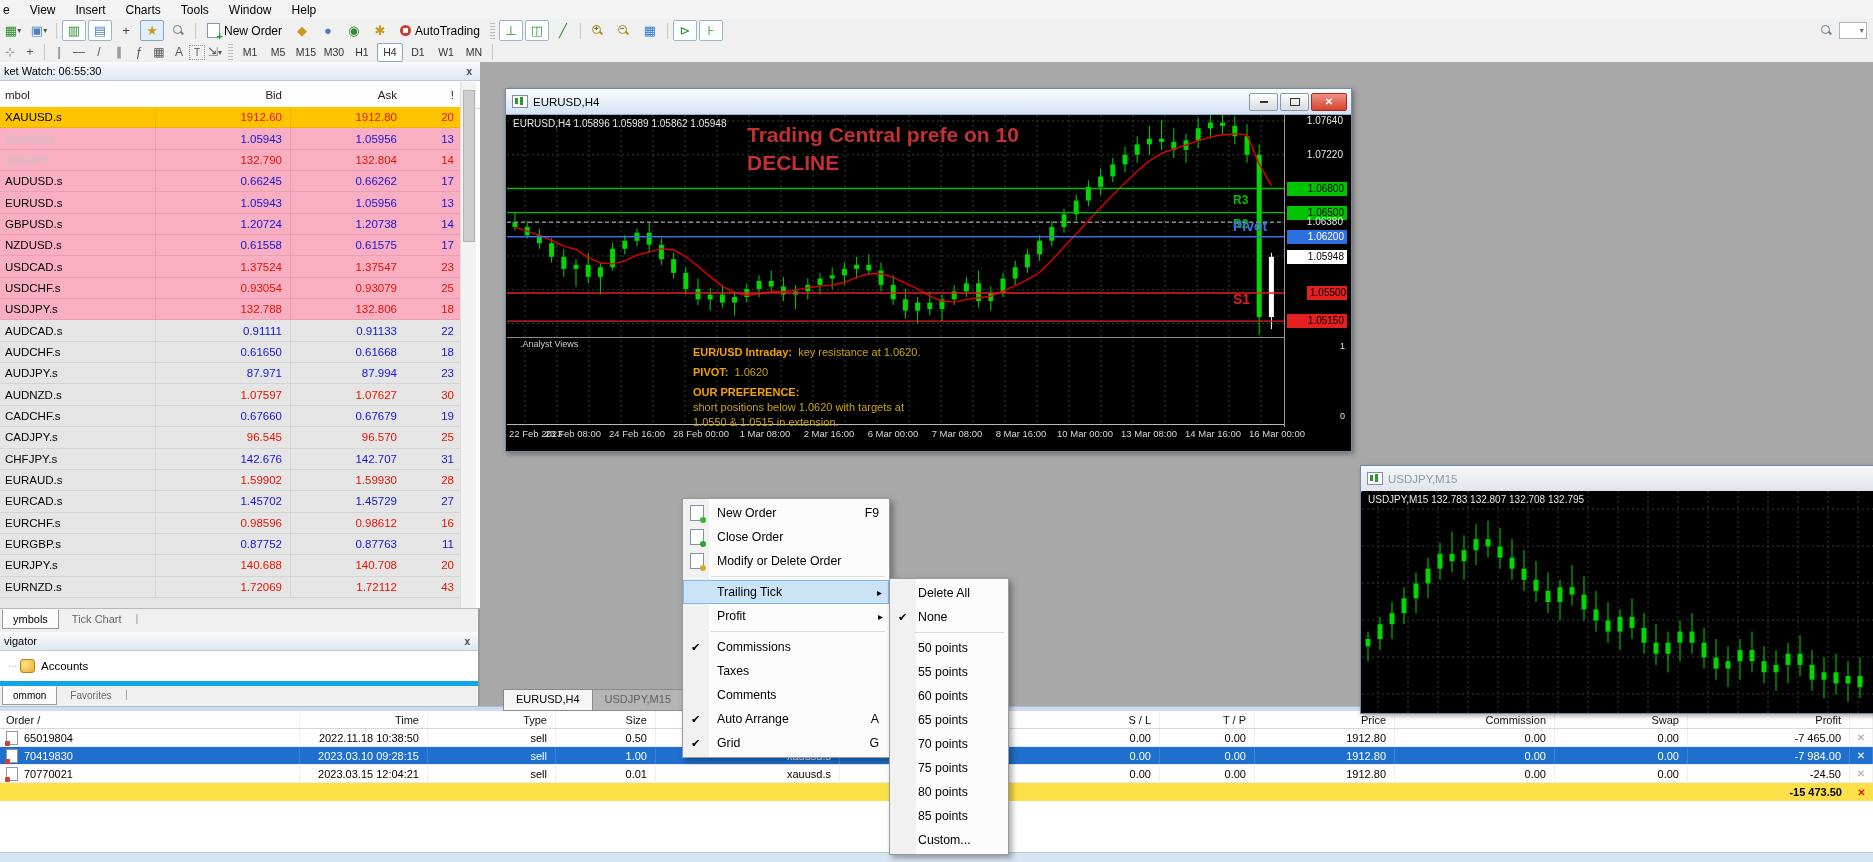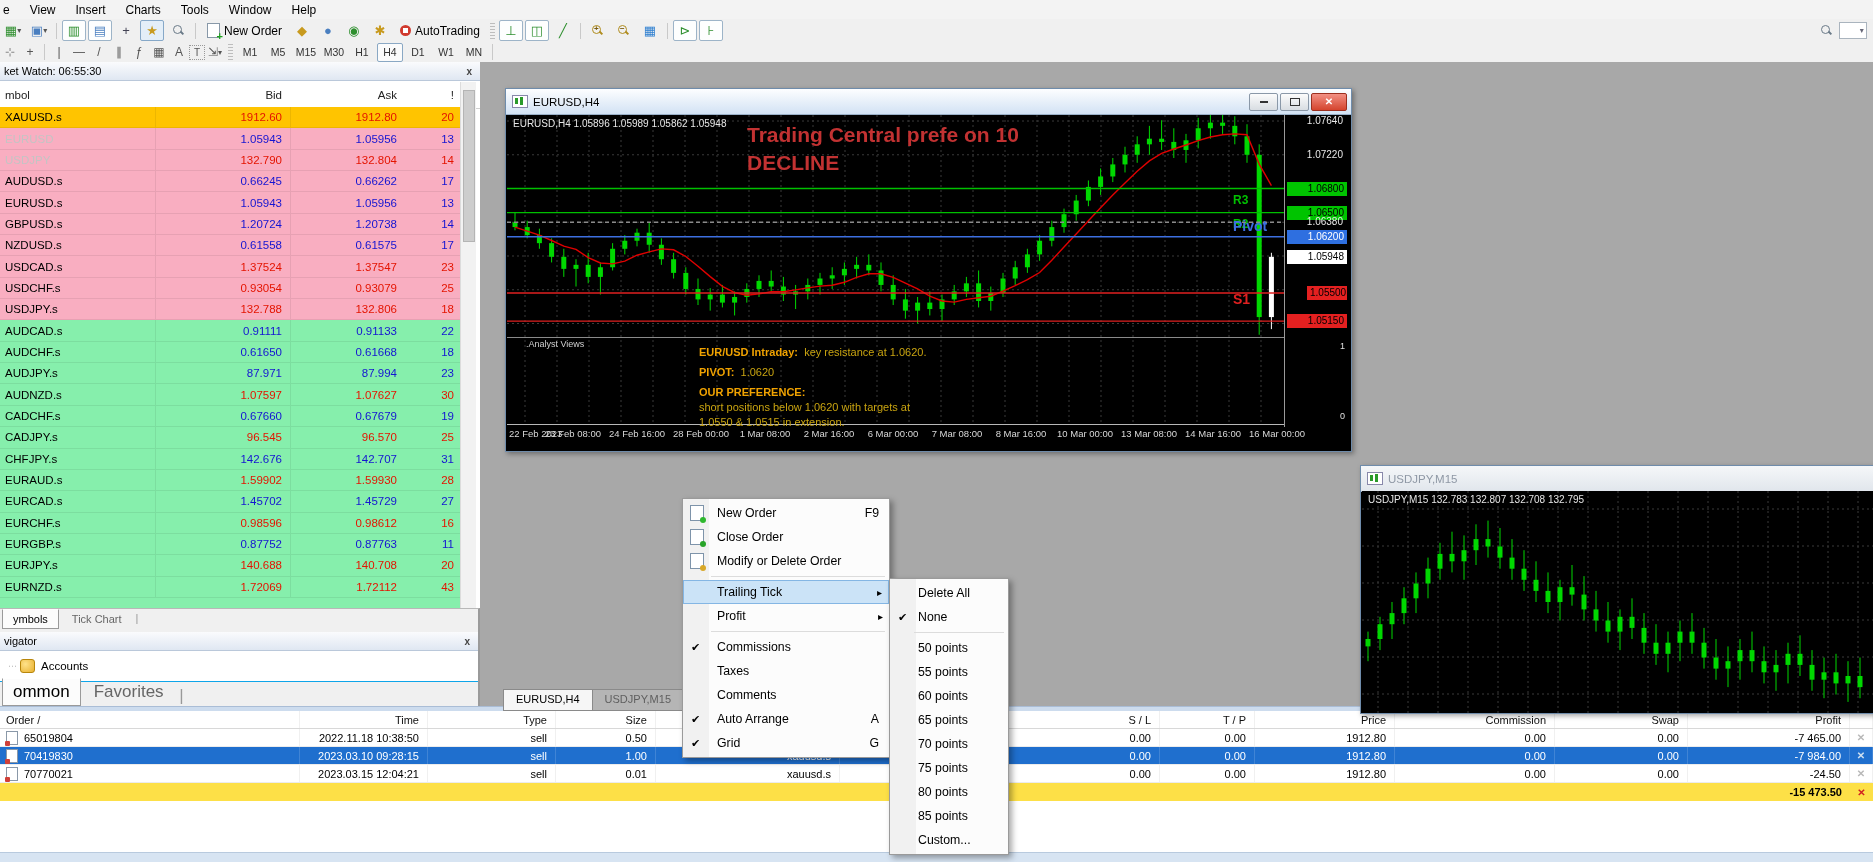--- a/index.html
+++ b/index.html
@@ -47,36 +47,36 @@
                display:flex;align-items:center;font-size:11px;padding-left:4px}
   .panel-x{margin-left:auto;margin-right:8px;font-size:10px;color:#444;font-weight:bold}
   .mw-head{display:flex;height:27px;align-items:center;background:#fff;border-bottom:1px solid #d0d0d0;font-size:11.5px;color:#222}
   .mw-col-sym{width:150px;padding-left:5px}
   .mw-col-bid{width:135px;text-align:right;padding-right:8px;box-sizing:border-box}
   .mw-col-ask{width:115px;text-align:right;padding-right:8px;box-sizing:border-box}
   .mw-col-spr{width:55px;text-align:right;padding-right:6px;box-sizing:border-box}
   .mw-rows{position:absolute;left:0;top:45px;width:460px;bottom:0;overflow:hidden}
   .mw-row{display:flex;height:21.35px;align-items:center;font-size:11.5px;box-sizing:border-box;border-bottom:1px solid rgba(0,0,0,0.07)}
   .mw-row .mw-col-bid,.mw-row .mw-col-ask{border-left:1px solid rgba(0,0,0,0.07);height:100%;display:flex;align-items:center;justify-content:flex-end}
-  .bg-gold{background:#ffc400}.bg-pink{background:#f9aec1}.bg-white{background:#86efac}
+  .bg-gold{background:#ffc400}.bg-pink{background:#f9aec1}.bg-white{background:#e5e5e5}
   .dir-red{color:#e41400}.dir-blue{color:#1414d2}
   .sym-dim{color:#c4c4c4}
   .mw-scroll{position:absolute;right:4px;top:20px;width:15px;bottom:0;background:#f2f2f2;border-left:1px solid #dcdcdc}
   .mw-thumb{position:absolute;left:2px;top:8px;width:10px;height:150px;background:#cdcdcd;border:1px solid #b4b4b4}
 
   
   .lt-tabs{left:0;top:608px;width:478px;height:24px;background:#f0f0f0;border-top:1px solid #b8b8b8;border-right:2px solid #9a9a9a;display:flex;align-items:flex-start;font-size:11px}
   .ltab{padding:3px 10px;border:1px solid #9a9a9a;border-top:1px solid #fff;background:#fcfcfc;margin-left:2px}
   .ltab.off{border-color:transparent;background:transparent;color:#666}
   .ltab-sep{color:#999;padding-top:3px}
   .nav-panel{left:0;top:632px;width:478px;height:78px;background:#fff;border-right:2px solid #9a9a9a}
   .nav-body{height:30px;display:flex;align-items:center;font-size:11.5px}
   .tree-dots{color:#b0b0b0;font-size:9px;margin:0 3px 0 8px}
   .acct-ic{width:13px;height:12px;background:radial-gradient(circle at 35% 35%,#ffe28a,#e8b02e);border:1px solid #b8860b;border-radius:3px;margin-right:6px}
-  .nav-tabs{height:24px;background:#f0f0f0;border-top:1px solid #0ea5e9;display:flex;align-items:flex-end;font-size:17px}
+  .nav-tabs{height:24px;background:#f0f0f0;border-top:5px solid #0ea5e9;display:flex;align-items:flex-start;font-size:10px}
 
   
   .mdi{left:480px;top:62px;width:1393px;height:650px;background:#a8a8a8}
 
   
   .win{border:1px solid #6f8cab;box-shadow:2px 2px 5px rgba(0,0,0,.35);background:#000}
   .titlebar{height:25px;background:linear-gradient(#fdfeff,#d2e2f4);border-bottom:1px solid #9ab0c8;
             display:flex;align-items:center;padding:0 4px;font-size:11.5px}
   .titlebar.inactive{background:linear-gradient(#f5f7f9,#e1e6ec);color:#8f98a5}
   .chart-ic{width:14px;height:11px;margin:0 5px 0 2px;background:#fff;border:1px solid #88a;position:relative}
@@ -93,21 +93,21 @@
   .overlay-red{position:absolute;left:240px;top:6px;font-size:21px;font-weight:bold;color:#c23232;line-height:28px;white-space:nowrap}
   .scale-col{position:absolute;top:0;width:64px;height:312px;border-left:1px solid #9a9a9a;background:#000}
   .scale-label{position:absolute;right:3px;height:14px;line-height:14px;font-size:10px;color:#e8e8e8;padding:0 3px;white-space:nowrap}
   .sl-green{background:#00c400;color:#000;left:2px;right:2px;text-align:right}
   .sl-blue{background:#2e6fe0;color:#fff;left:2px;right:2px;text-align:right}
   .sl-red{background:#e42020;color:#000;left:2px;right:2px;text-align:right}
   .sl-white{background:#fff;color:#000;left:2px;right:2px;text-align:right}
   .lvl-label{position:absolute;font-size:12px;font-weight:bold}
   .lvl-label.big{font-size:14px}
   .date-label{position:absolute;font-size:9.5px;color:#d8d8d8;white-space:nowrap}
-  .analyst{position:absolute;left:14px;top:222px;width:777px;height:92px;font-size:11px}
+  .analyst{position:absolute;left:8px;top:222px;width:777px;height:92px;font-size:11px}
   .an-label{position:absolute;left:5px;top:2px;font-size:9px;color:#cfcfcf}
   .an-block{position:absolute;left:178px;top:8px;line-height:15px;color:#c9a410}
   .an-bold{color:#f0a200;font-weight:bold}
   .sub-scale{position:absolute;right:4px;font-size:9px;color:#e0e0e0}
 
   
   .chart-tabs{left:503px;top:689px;height:22px;display:flex;font-size:11px;z-index:3}
   .ctab{padding:3px 12px;border:1px solid #8a8a8a;background:#f6f6f6}
   .ctab.off{background:#b5b5b5;color:#5f5f5f;border-left:none}
   .tabnav{left:1836px;top:690px;width:36px;height:20px;background:#c2c2c2;border:1px solid #9a9a9a;

